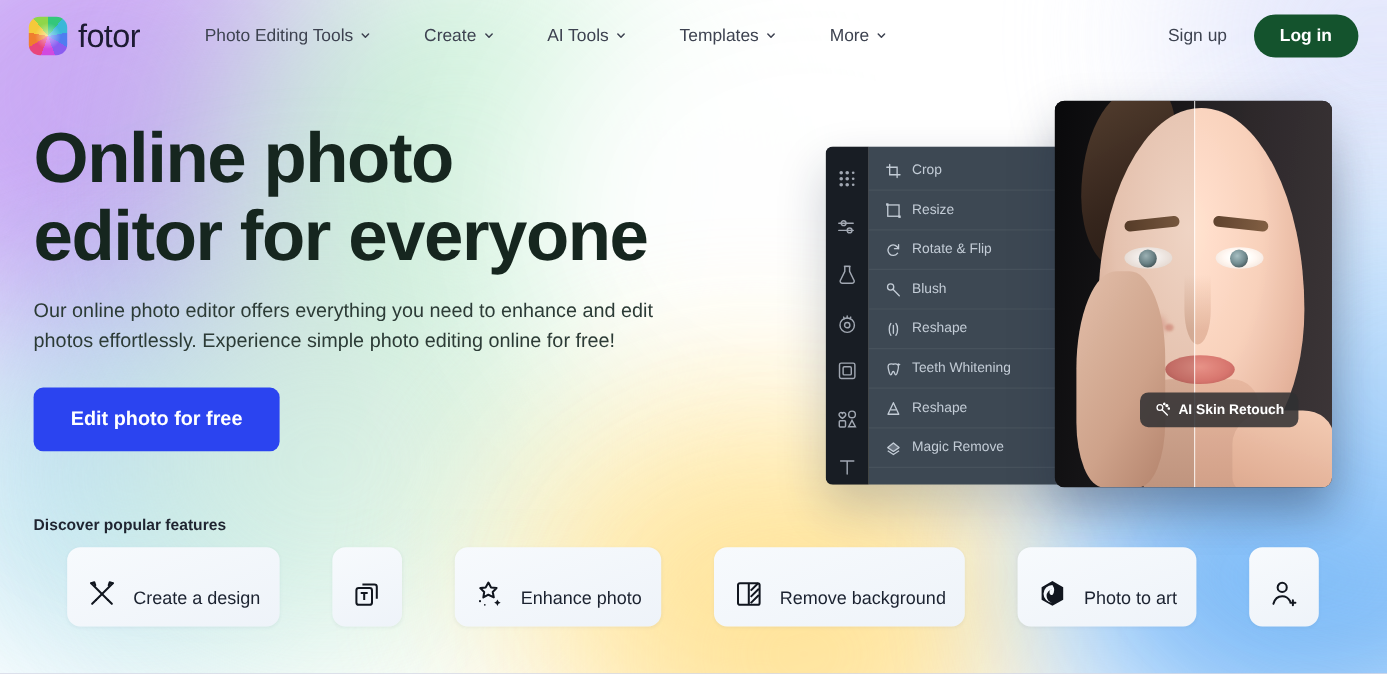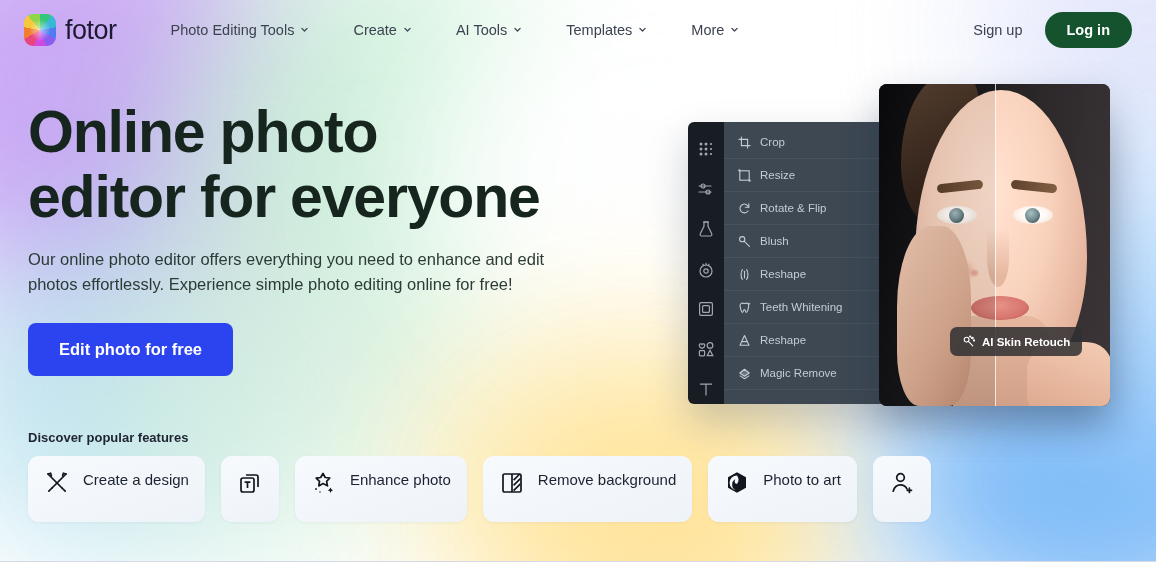--- a/index.html
+++ b/index.html
@@ -87,23 +87,24 @@
     font-size: 16.5px; font-weight: 700; border: none; border-radius: 8px;
     padding: 17px 31px; cursor: pointer; font-family: "Liberation Sans", sans-serif;
   }
 
   
   #features { position: absolute; left: 28px; top: 430px; width: 1100px; z-index: 10; }
   #features-label { font-size: 13px; font-weight: 700; color: #1f2430; margin-bottom: 11px; }
   #feature-cards { display: flex; gap: 16px; align-items: stretch; }
   .fcard {
     background: linear-gradient(160deg, #f7fafd 0%, #eef3f9 100%);
-    border-radius: 11px; padding: 14px 16px; display: flex; align-items: flex-start;
+    border-radius: 11px; padding: 14px 16px; display: flex; align-items: flex-end;
     gap: 13px; cursor: pointer; min-height: 66px;
     box-shadow: 0 1px 3px rgba(40,60,110,.06);
+    margin-left: 28px;
   }
   .fcard .ficon { flex: 0 0 auto; width: 26px; height: 26px; color: #11161f; }
   .fcard .ficon svg { display: block; width: 26px; height: 26px; }
   .fcard .flabel { font-size: 15px; line-height: 1.3; color: #1b2230; }
 
   
   #editor-mock {
     position: absolute; left: 688px; top: 122px; width: 420px; height: 282px;
     z-index: 5; border-radius: 6px; overflow: hidden; display: flex;
     box-shadow: 0 18px 40px rgba(20,30,60,.22);

